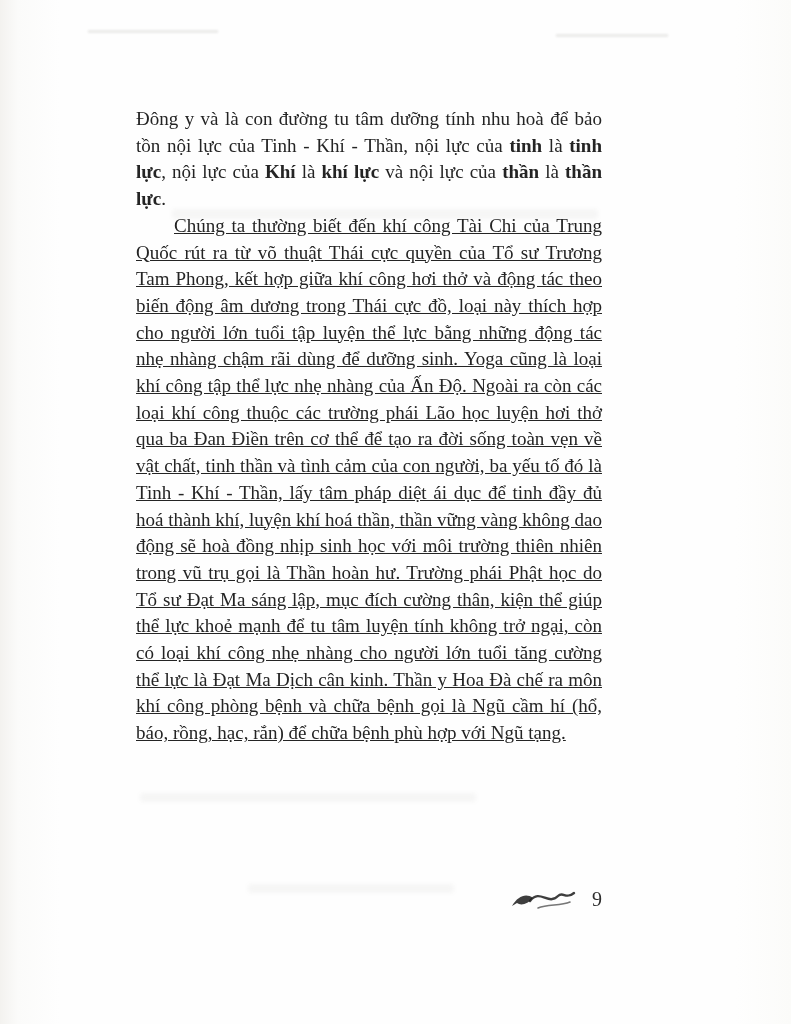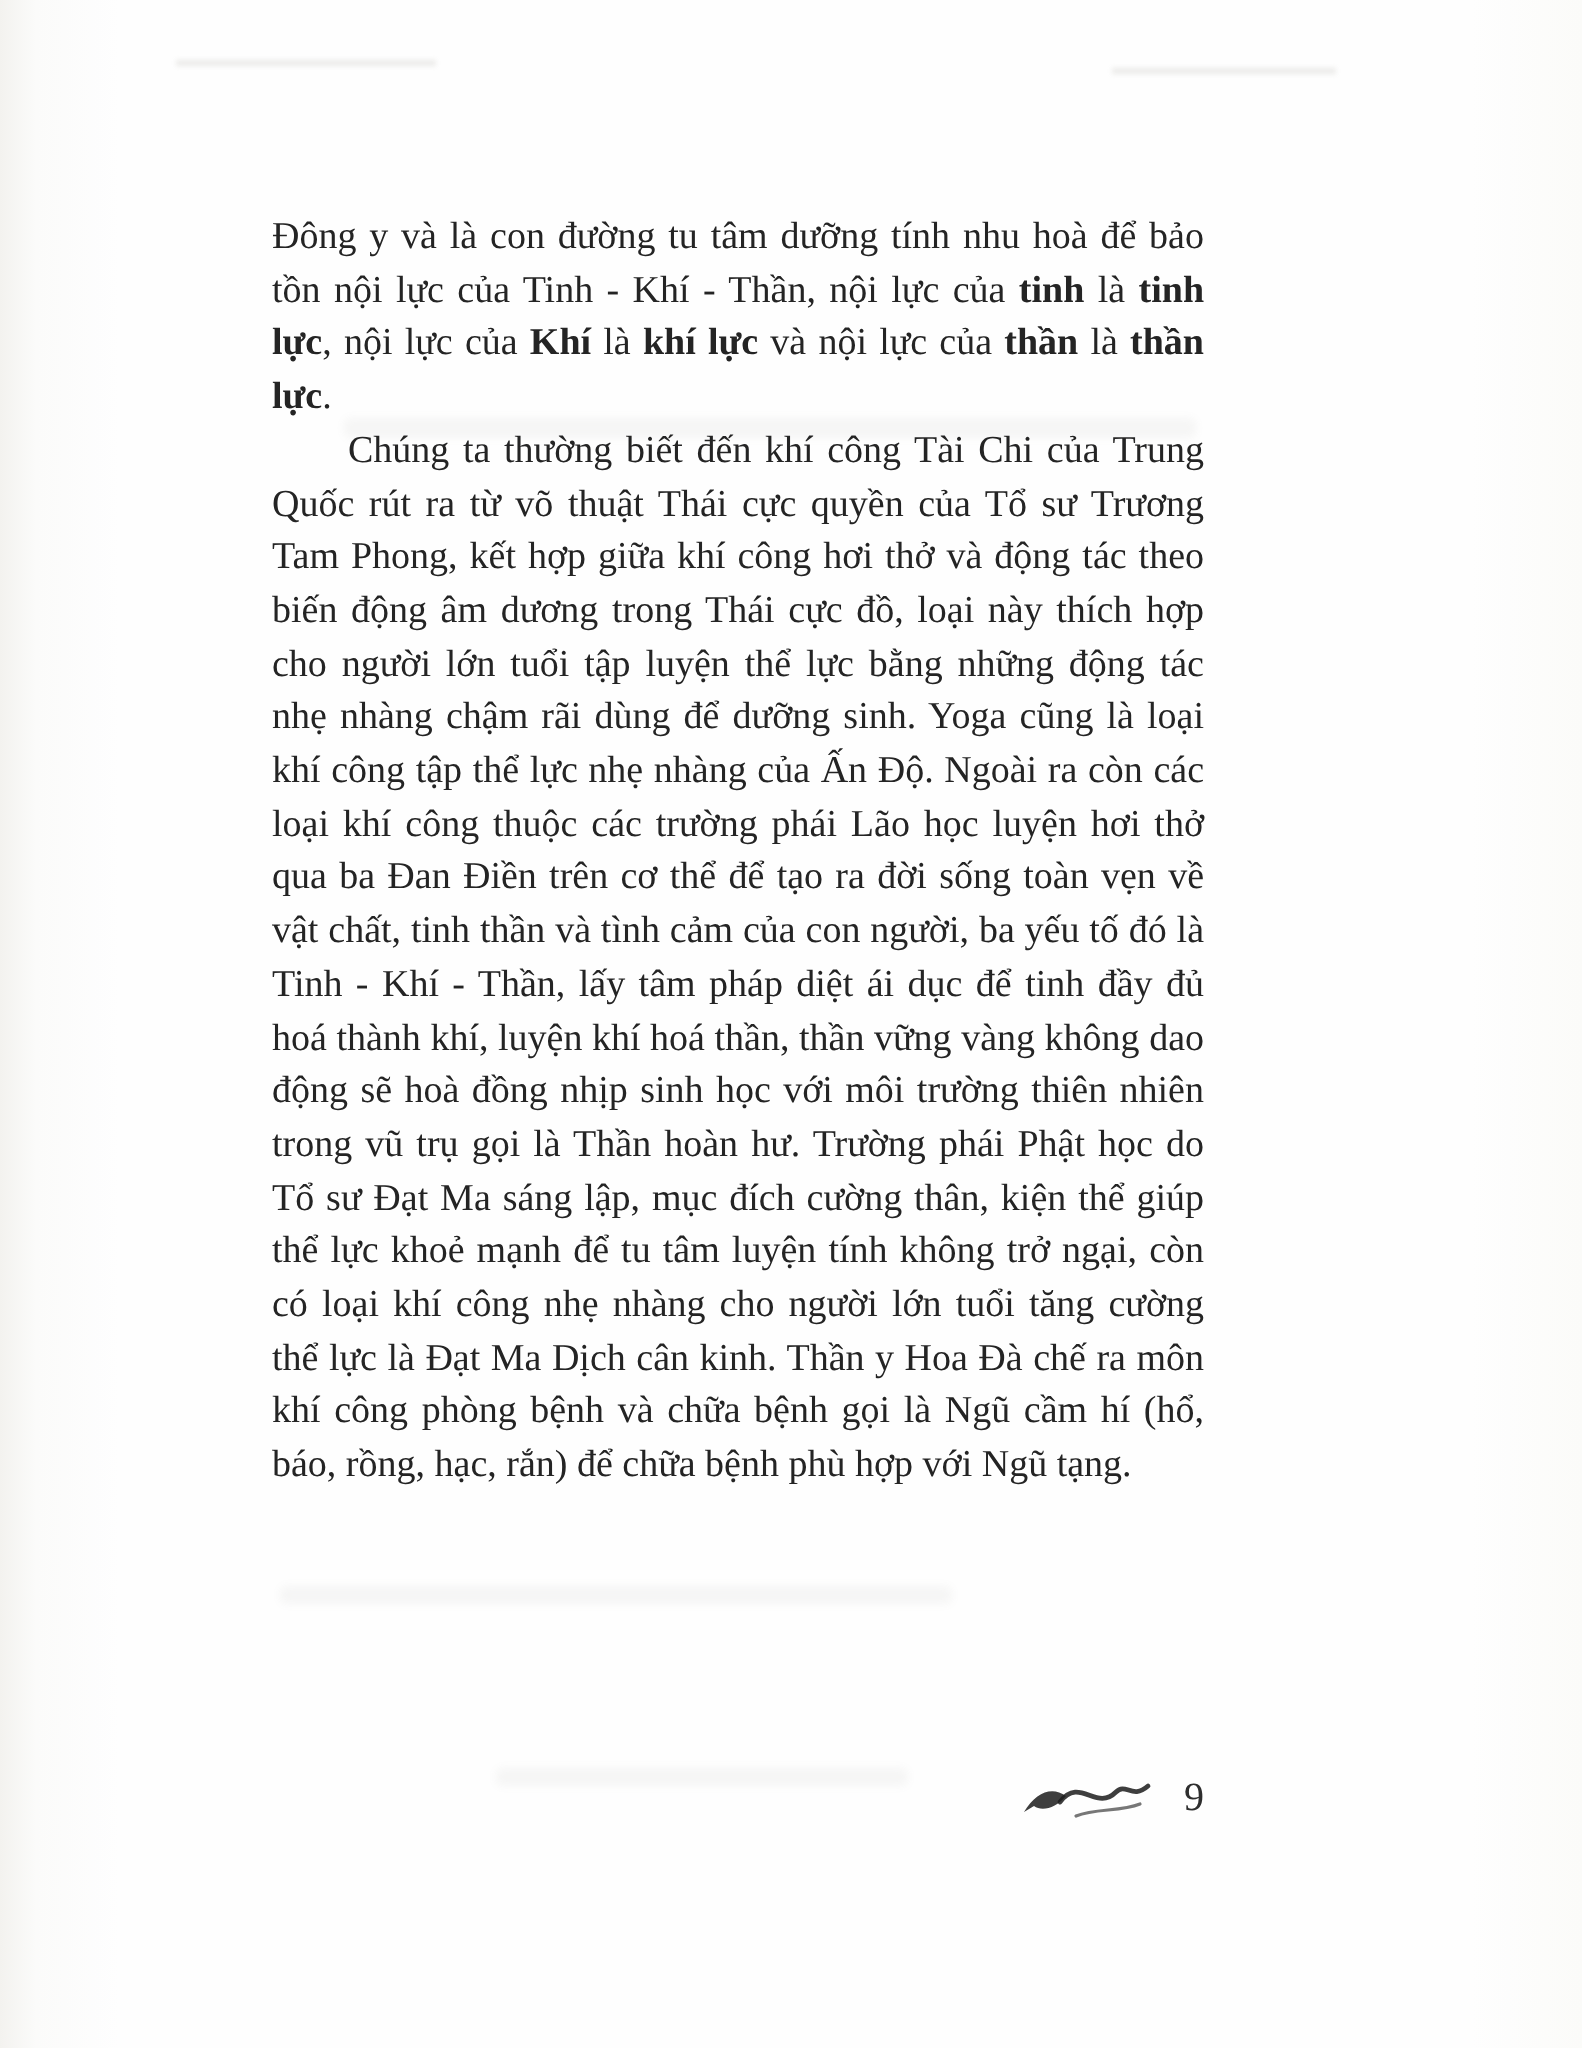--- a/index.html
+++ b/index.html
@@ -30,20 +30,21 @@
     font-size: 19px;
     line-height: 26.7px;
     text-align: justify;
     text-justify: inter-word;
   }
   .para {
     margin: 0;
   }
   .para.indent {
     text-indent: 38px;
+    text-decoration: underline;
   }
   .seg-bold {
     font-weight: bold;
   }
   .page-footer {
     position: absolute;
     left: 136px;
     top: 884px;
     width: 466px;
     display: flex;

